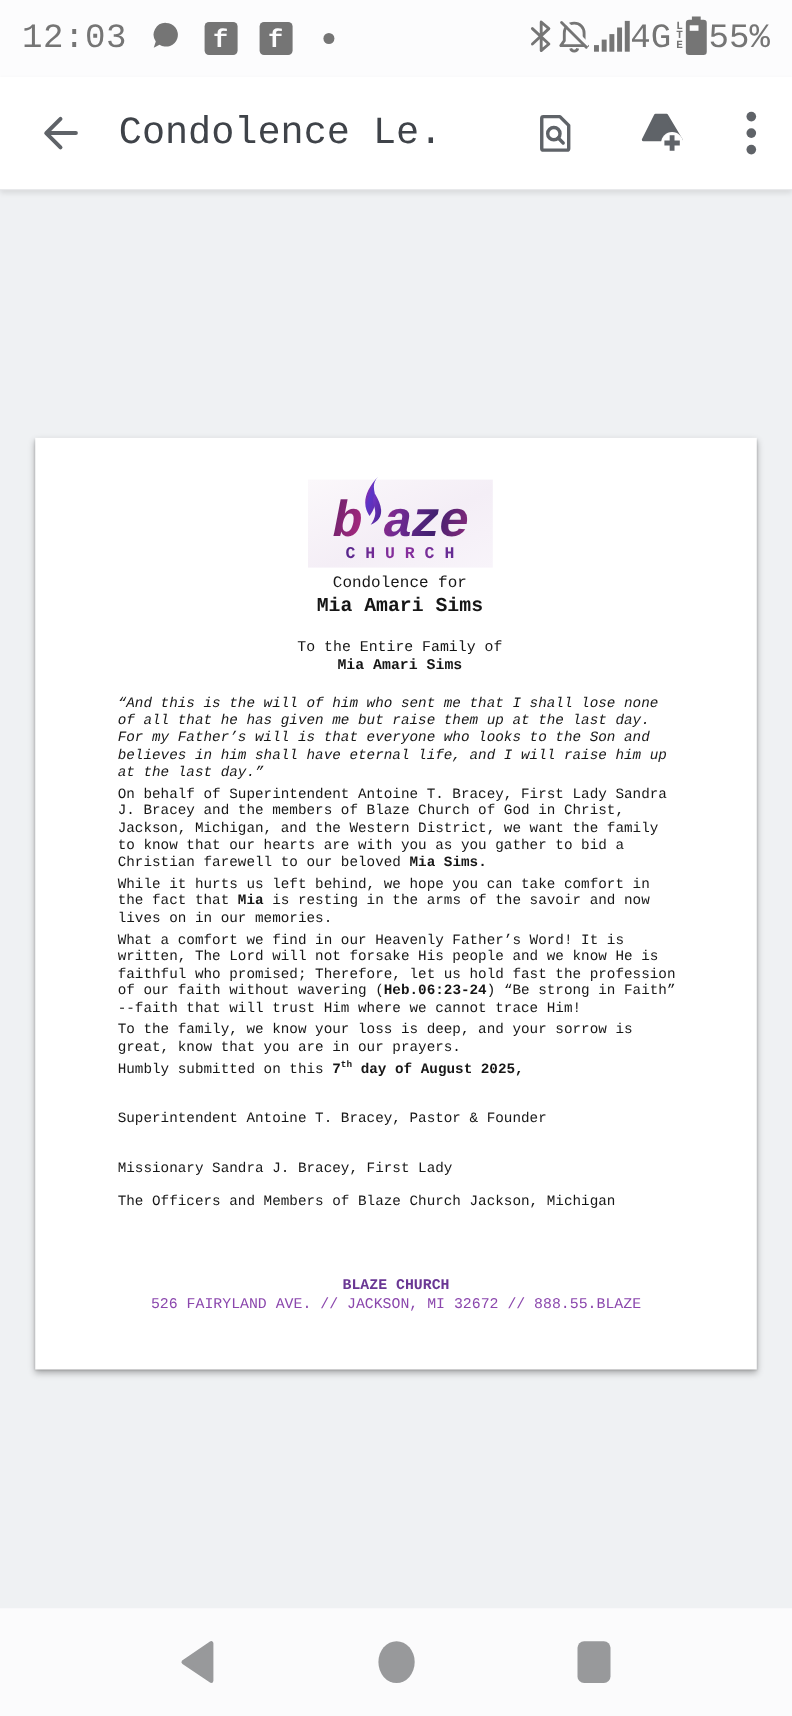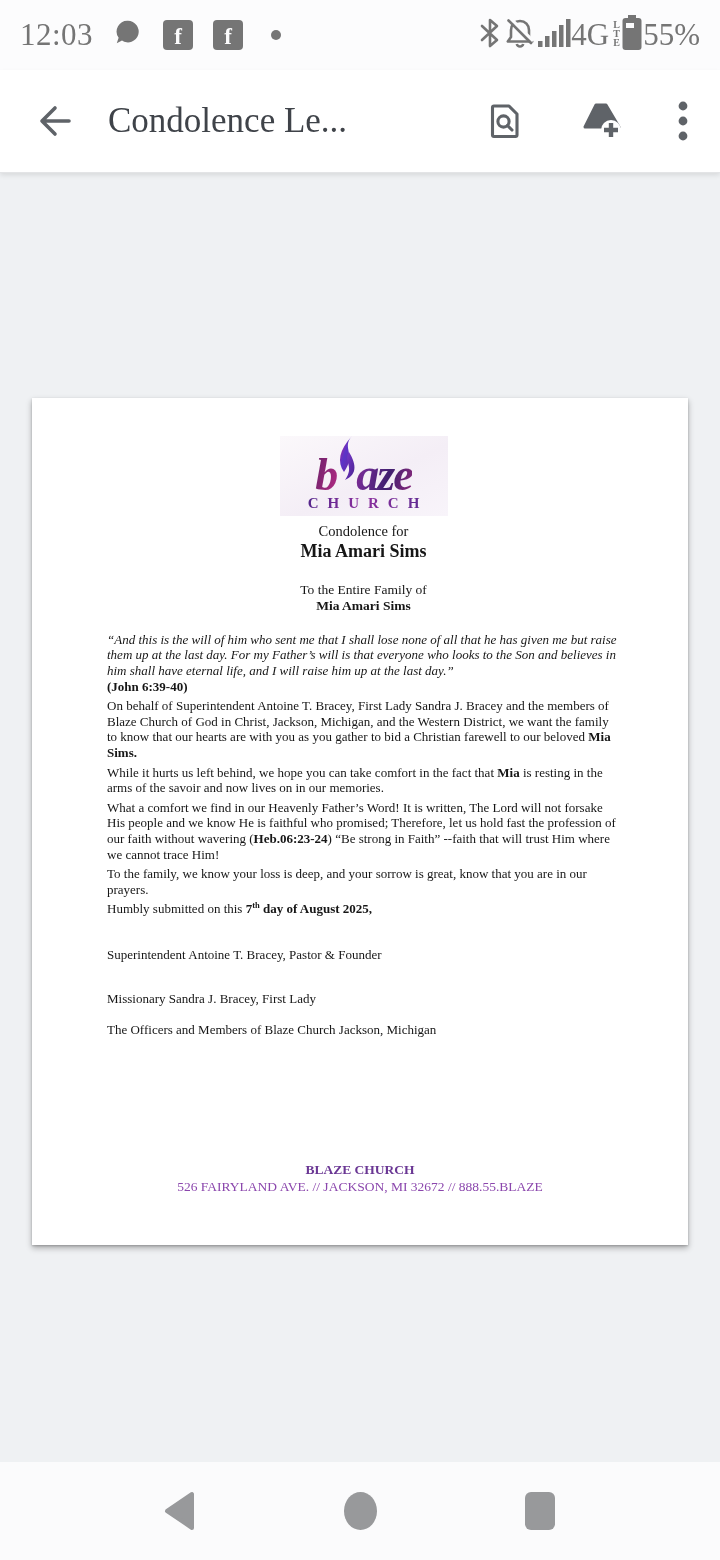--- a/index.html
+++ b/index.html
@@ -1,20 +1,20 @@
 <!DOCTYPE html>
 <html><head>
 <meta charset="utf-8">
 <style>
   html,body{margin:0;padding:0;background:#e4e6e9;}
   *{box-sizing:border-box;}
   .screen{
     position:relative;width:720px;height:1560px;margin:0 auto;
     background:#eff1f3;overflow:hidden;
-    font-family:Liberation Serif, serif;
+    font-family:Liberation Mono, monospace;
   }
   
   .status-bar{
     position:absolute;top:0;left:0;width:720px;height:70px;
     background:#fcfcfd;display:flex;align-items:center;
     padding:0 20px;color:#757575;
   }
   .sb-left{display:flex;align-items:center;gap:20px;}
   .sb-time{font-size:31px;letter-spacing:.5px;}
   .fb-icon{width:30px;height:30px;border-radius:4px;background:#757575;
@@ -204,21 +204,20 @@
         <div class="logo-church">CHURCH</div>
       </div>
 
       <div class="center h-cond">Condolence for</div>
       <div class="center h-name">Mia Amari Sims</div>
       <div class="center h-fam">To the Entire Family of</div>
       <div class="center h-name2">Mia Amari Sims</div>
 
       <div class="scripture">
         <span class="quote">“And this is the will of him who sent me that I shall lose none of all that he has given me but raise them up at the last day. For my Father’s will is that everyone who looks to the Son and believes in him shall have eternal life, and I will raise him up at the last day.”</span>
-        <b style="display:block">(John 6:39-40)</b>
       </div>
 
       <div class="para"><span>On behalf of Superintendent Antoine T. Bracey, First Lady Sandra J. Bracey and the members of Blaze Church of God in Christ, Jackson, Michigan, and the Western District, we want the family to know that our hearts are with you as you gather to bid a Christian farewell to our beloved </span><b>Mia Sims.</b></div>
 
       <div class="para"><span>While it hurts us left behind, we hope you can take comfort in the fact that </span><b>Mia</b><span> is resting in the arms of the savoir and now lives on in our memories.</span></div>
 
       <div class="para"><span>What a comfort we find in our Heavenly Father’s Word! It is written, The Lord will not forsake His people and we know He is faithful who promised; Therefore, let us hold fast the profession of our faith without wavering (</span><b>Heb.06:23-24</b><span>) “Be strong in Faith” --faith that will trust Him where we cannot trace Him!</span></div>
 
       <div class="para">To the family, we know your loss is deep, and your sorrow is great, know that you are in our prayers.</div>
 

